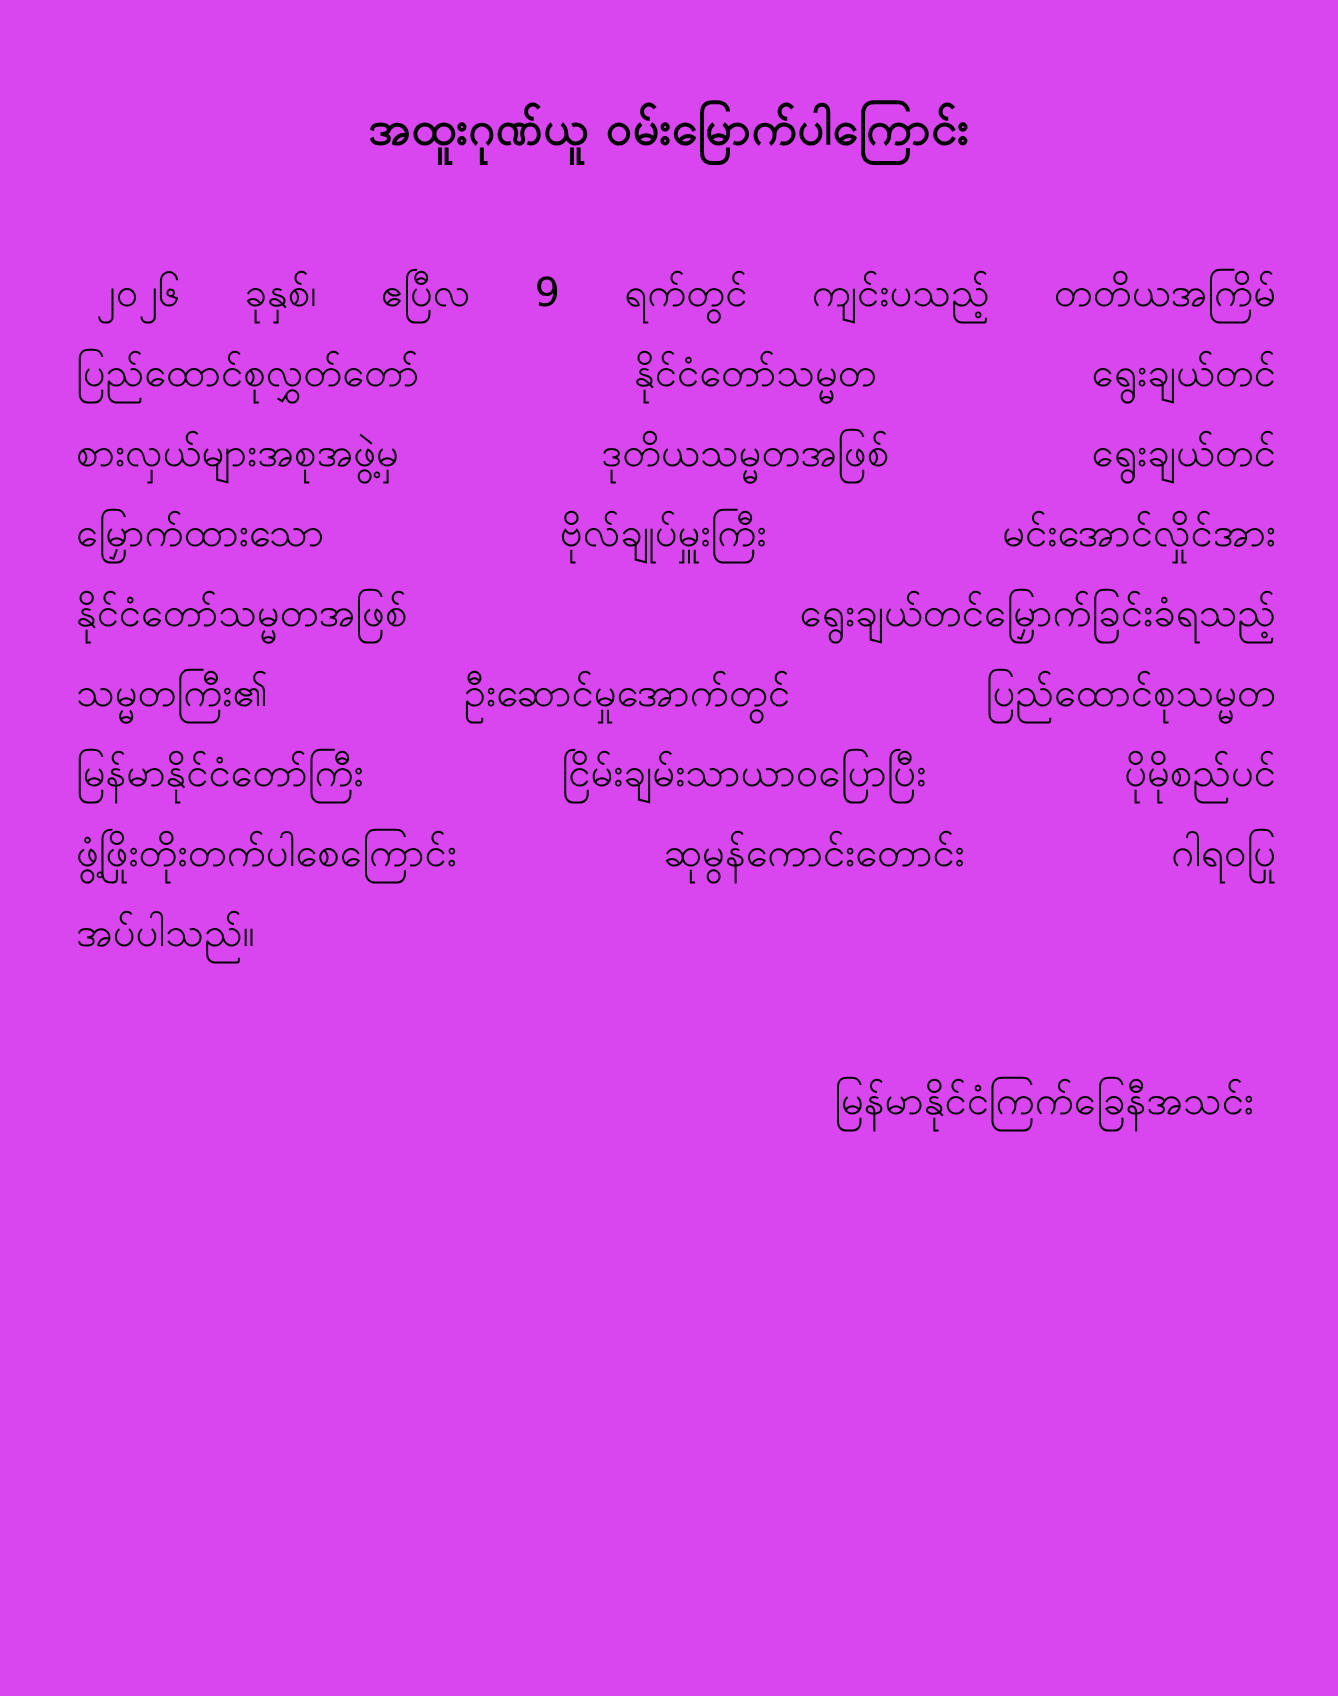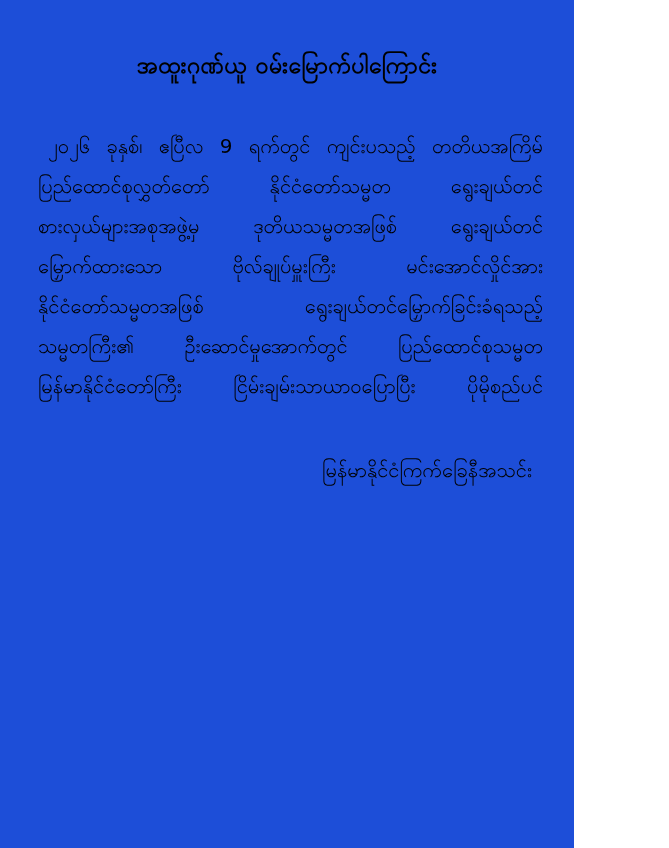--- a/index.html
+++ b/index.html
@@ -2,23 +2,23 @@
 <html><head>
 <meta charset="utf-8">
 <style>
   html, body {
     margin: 0;
     padding: 0;
     background: #ffffff;
   }
   .page {
     position: relative;
-    width: 574px;
+    width: 669px;
     height: 848px;
-    background: #1d4ed8;
+    background: #d946ef;
     color: #000000;
     font-family: "DejaVu Sans", sans-serif;
     overflow: hidden;
     box-sizing: border-box;
   }
   .doc-title {
     margin-top: 46px;
     text-align: center;
     font-size: 23px;
     font-weight: bold;
@@ -61,17 +61,19 @@
   <div class="doc-title">အထူးဂုဏ်ယူ ဝမ်းမြောက်ပါကြောင်း</div>
 
   <div class="doc-body">
     <div class="body-line first-line">၂၀၂၆ ခုနှစ်၊ ဧပြီလ 9 ရက်တွင် ကျင်းပသည့် တတိယအကြိမ်</div>
     <div class="body-line">ပြည်ထောင်စုလွှတ်တော် နိုင်ငံတော်သမ္မတ ရွေးချယ်တင်</div>
     <div class="body-line">စားလှယ်များအစုအဖွဲ့မှ ဒုတိယသမ္မတအဖြစ် ရွေးချယ်တင်</div>
     <div class="body-line">မြှောက်ထားသော ဗိုလ်ချုပ်မှူးကြီး မင်းအောင်လှိုင်အား</div>
     <div class="body-line">နိုင်ငံတော်သမ္မတအဖြစ် ရွေးချယ်တင်မြှောက်ခြင်းခံရသည့်</div>
     <div class="body-line">သမ္မတကြီး၏ ဦးဆောင်မှုအောက်တွင် ပြည်ထောင်စုသမ္မတ</div>
     <div class="body-line">မြန်မာနိုင်ငံတော်ကြီး ငြိမ်းချမ်းသာယာဝပြောပြီး ပိုမိုစည်ပင်</div>
+    <div class="body-line">ဖွံ့ဖြိုးတိုးတက်ပါစေကြောင်း ဆုမွန်ကောင်းတောင်း ဂါရဝပြု</div>
+    <div class="body-line last-line">အပ်ပါသည်။</div>
   </div>
 
   <div class="doc-signature">မြန်မာနိုင်ငံကြက်ခြေနီအသင်း</div>
 
 </div>
 
 </body></html>

